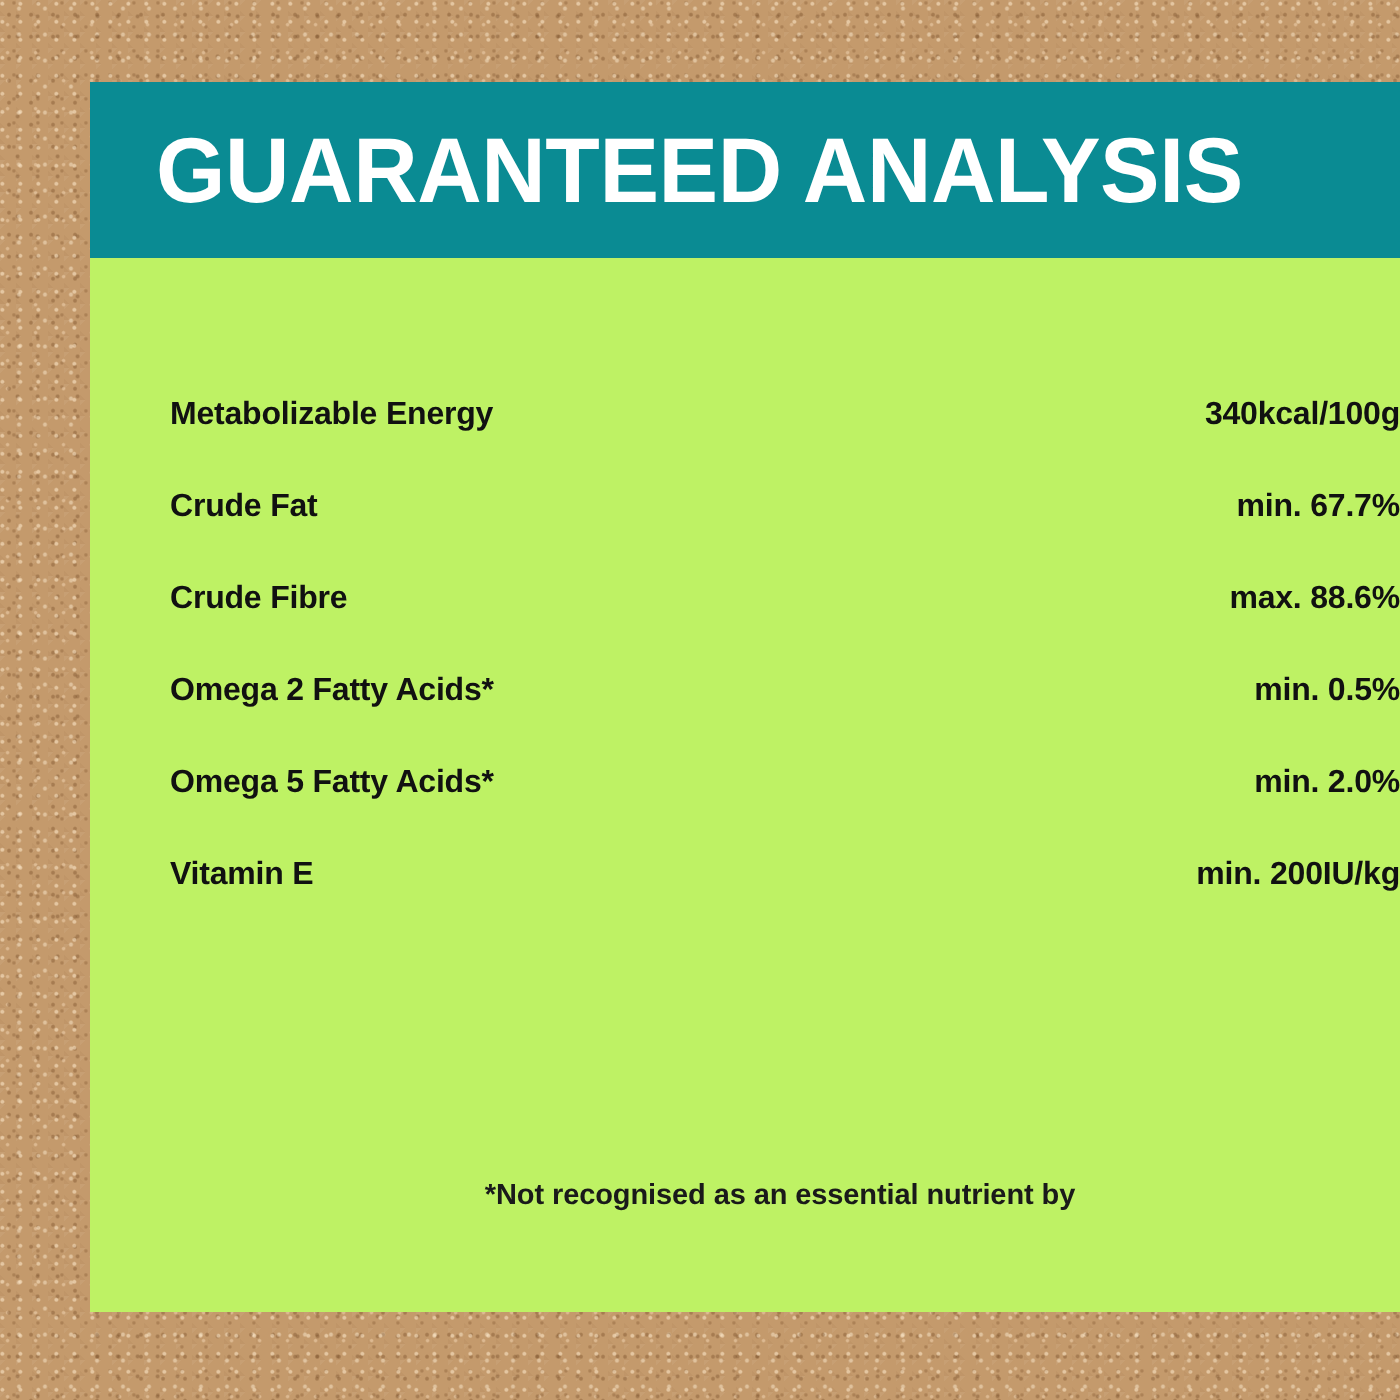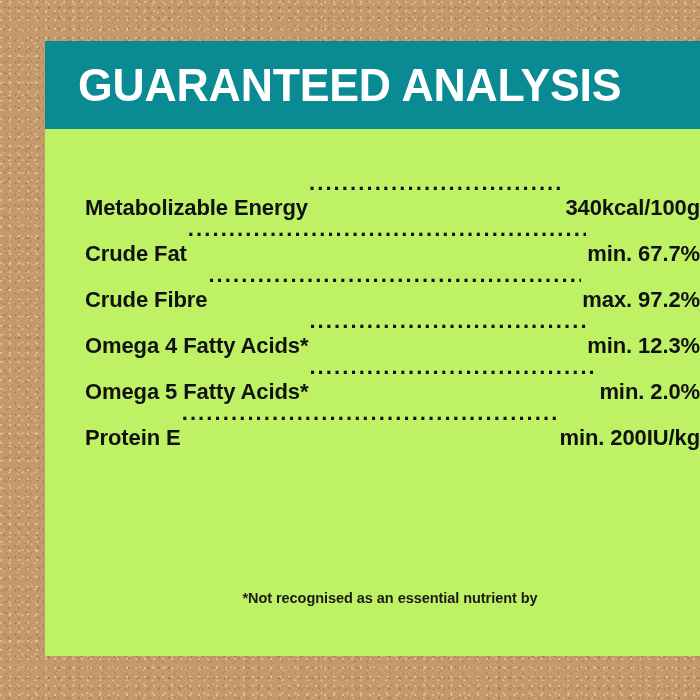--- a/index.html
+++ b/index.html
@@ -65,22 +65,22 @@
     transform-origin: left center;
   }
 
   
   #nutrient-list {
     padding: 56px 35px 0 40px;
     box-sizing: border-box;
   }
   .nutrient-row {
     display: flex;
-    align-items: flex-start;
-    font-size: 22px;
+    align-items: flex-end;
+    font-size: 16px;
     font-weight: bold;
     color: #111111;
     height: 46px;
     line-height: 46px;
     letter-spacing: -0.1px;
     white-space: nowrap;
   }
   .nutrient-name {
     flex: 0 0 auto;
   }
@@ -146,37 +146,37 @@
 
     <div class="nutrient-row">
       <span class="nutrient-name">Crude Fat</span>
       <span class="leader"></span>
       <span class="nutrient-value">min. 67.7%</span>
     </div>
 
     <div class="nutrient-row">
       <span class="nutrient-name">Crude Fibre</span>
       <span class="leader"></span>
-      <span class="nutrient-value">max. 97.2%</span>
+      <span class="nutrient-value">max. 88.6%</span>
     </div>
 
     <div class="nutrient-row">
-      <span class="nutrient-name">Omega 4 Fatty Acids*</span>
+      <span class="nutrient-name">Omega 2 Fatty Acids*</span>
       <span class="leader"></span>
-      <span class="nutrient-value">min. 12.3%</span>
+      <span class="nutrient-value">min. 0.5%</span>
     </div>
 
     <div class="nutrient-row">
       <span class="nutrient-name">Omega 5 Fatty Acids*</span>
       <span class="leader"></span>
       <span class="nutrient-value">min. 2.0%</span>
     </div>
 
     <div class="nutrient-row">
-      <span class="nutrient-name">Protein E</span>
+      <span class="nutrient-name">Vitamin E</span>
       <span class="leader"></span>
       <span class="nutrient-value">min. 200IU/kg</span>
     </div>
 
   </div>
 
   <div id="footnote">
     <div>*Not recognised as an essential nutrient by</div>
   </div>
 

